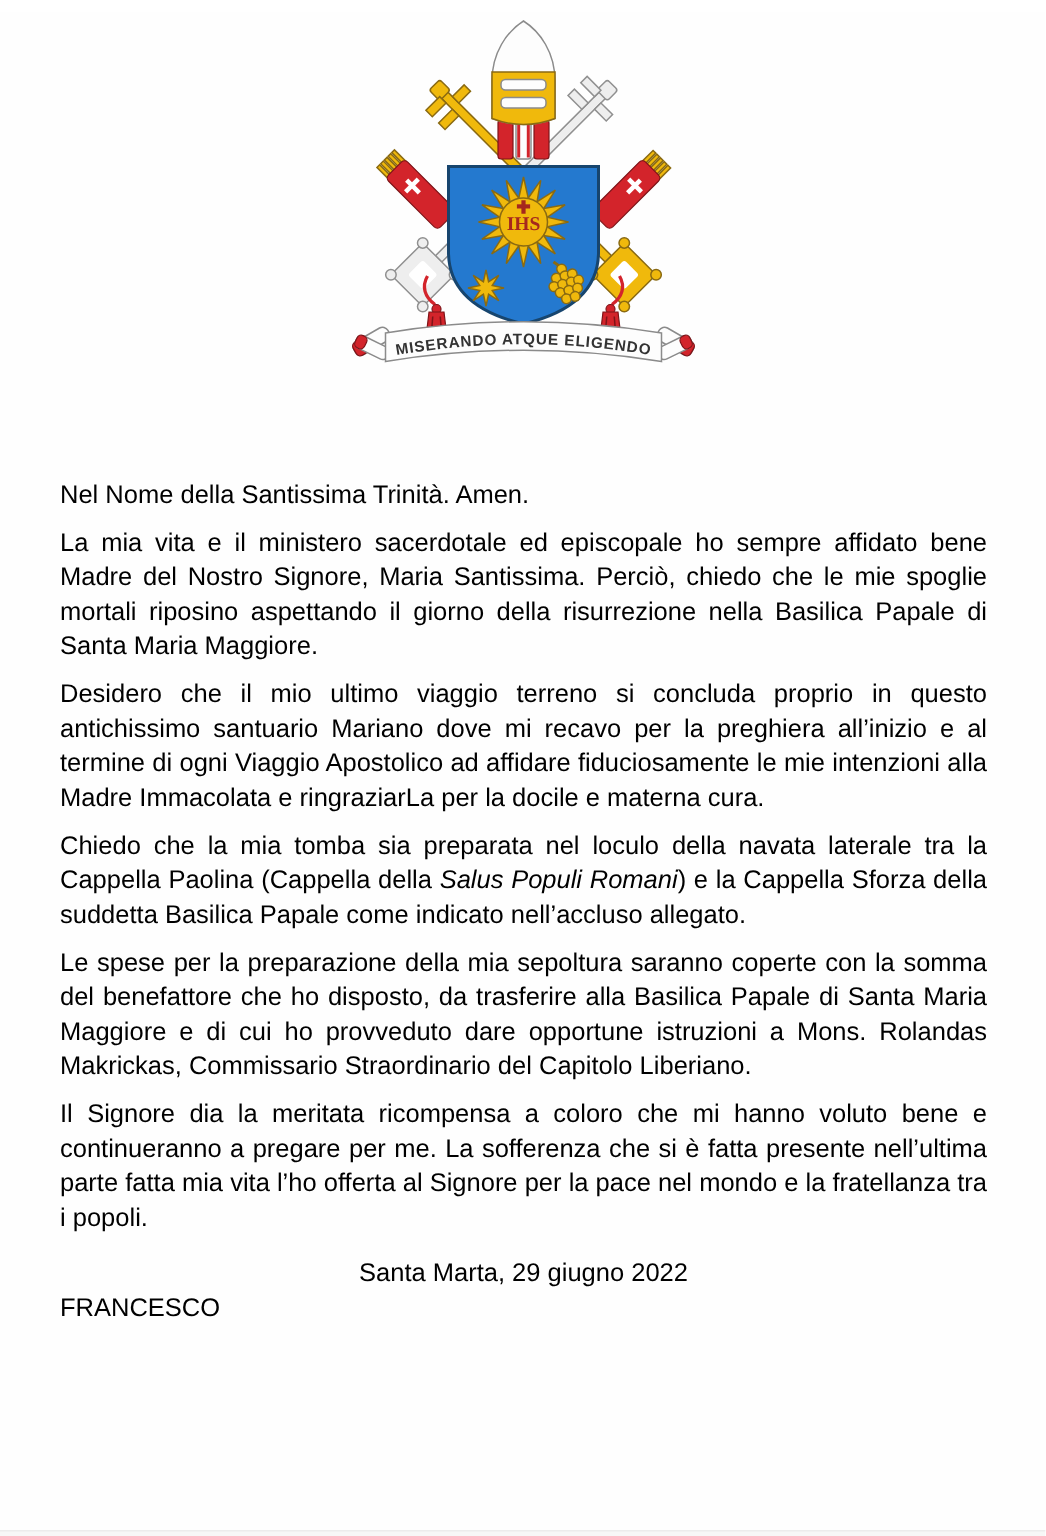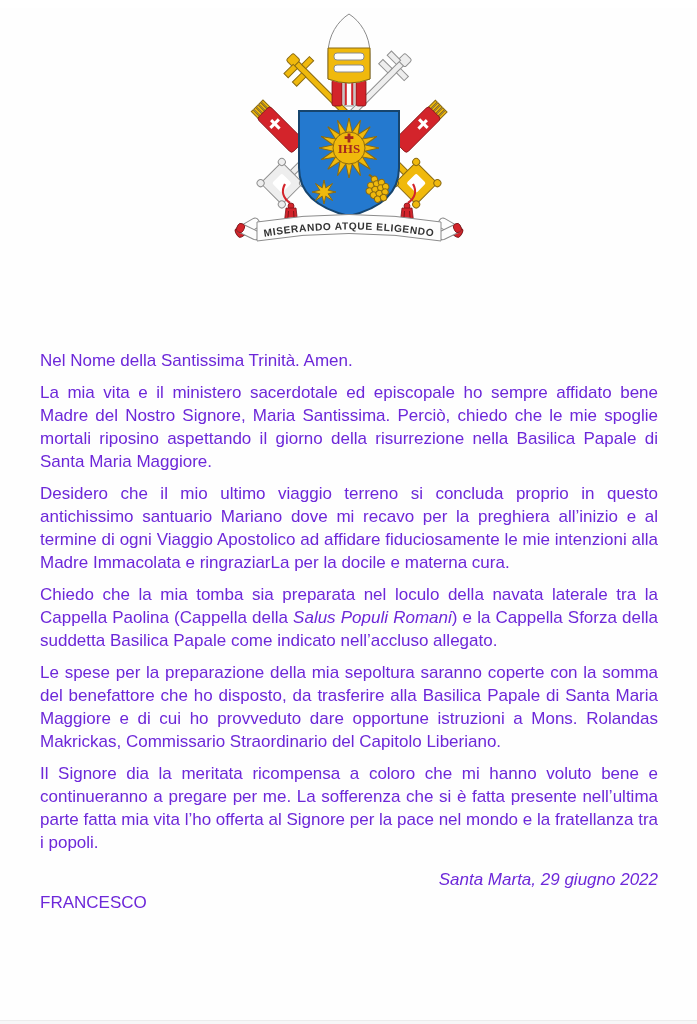--- a/index.html
+++ b/index.html
@@ -25,28 +25,28 @@
     font-family:"Liberation Serif",serif;
     font-weight:bold;font-size:13px;
     fill:#a5281e;stroke:none;
   }
   .motto-text{
     font-family:"Liberation Sans",sans-serif;
     font-size:10.2px;font-weight:600;letter-spacing:0.6px;
     fill:#333;stroke:none;
   }
   .doc{
-    margin-top:85px;
+    margin-top:53px;
     padding:0 39px 0 40px;
-    color:#6d28d9;
+    color:#000000;
     font-size:17px;
     line-height:23px;
   }
   .doc p{margin:0 0 9px 0;text-align:justify;}
-  .doc p.date{font-style:italic;margin:14px 0 0 0;text-align:right;}
+  .doc p.date{margin:14px 0 0 0;text-align:center;}
   .doc p.sig{margin:0;text-align:left;}
   .photo-edge{
     position:absolute;left:0;bottom:0;width:100%;height:11px;
     background:#f7f7f7;border-top:1px solid #ececec;
   }
 </style>
 </head>
 <body>
 
 <div class="page">

